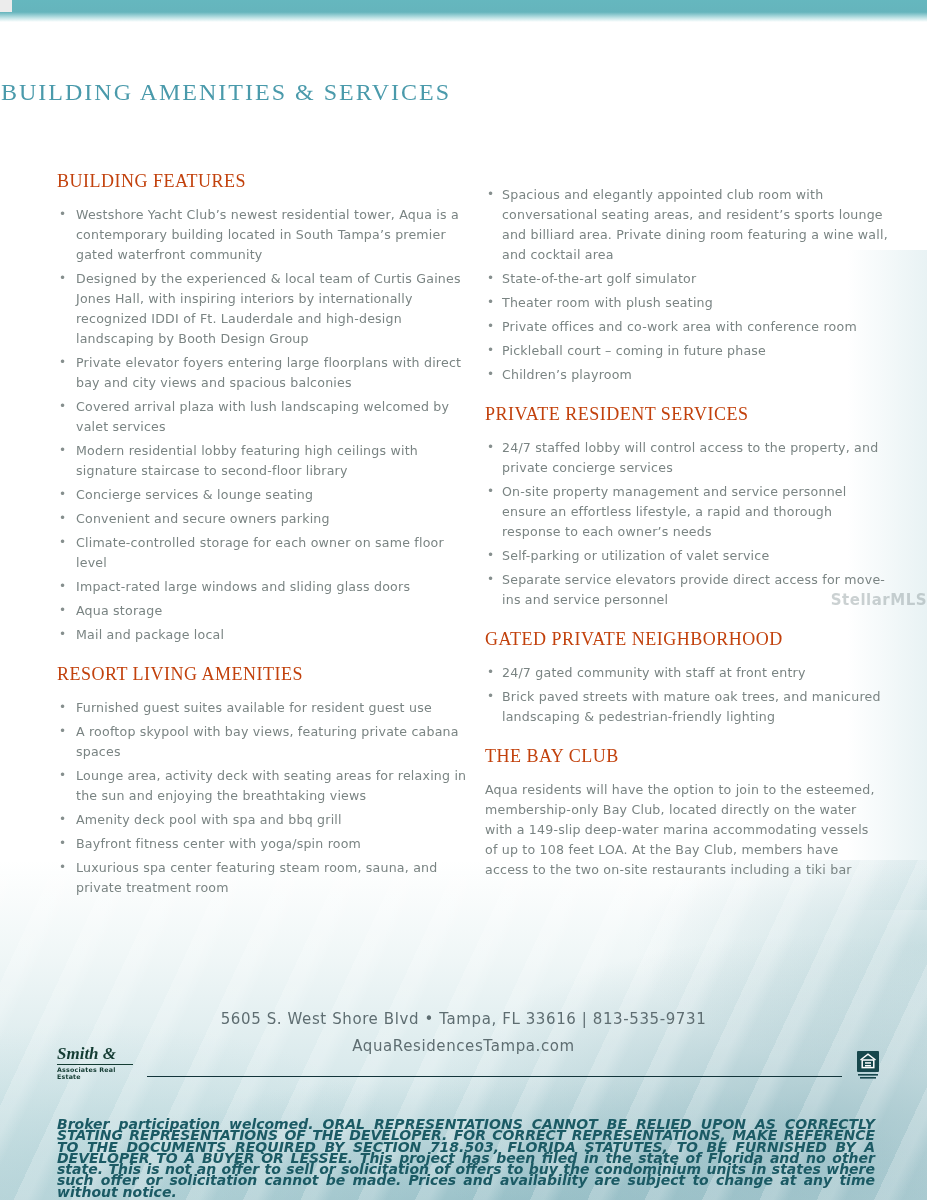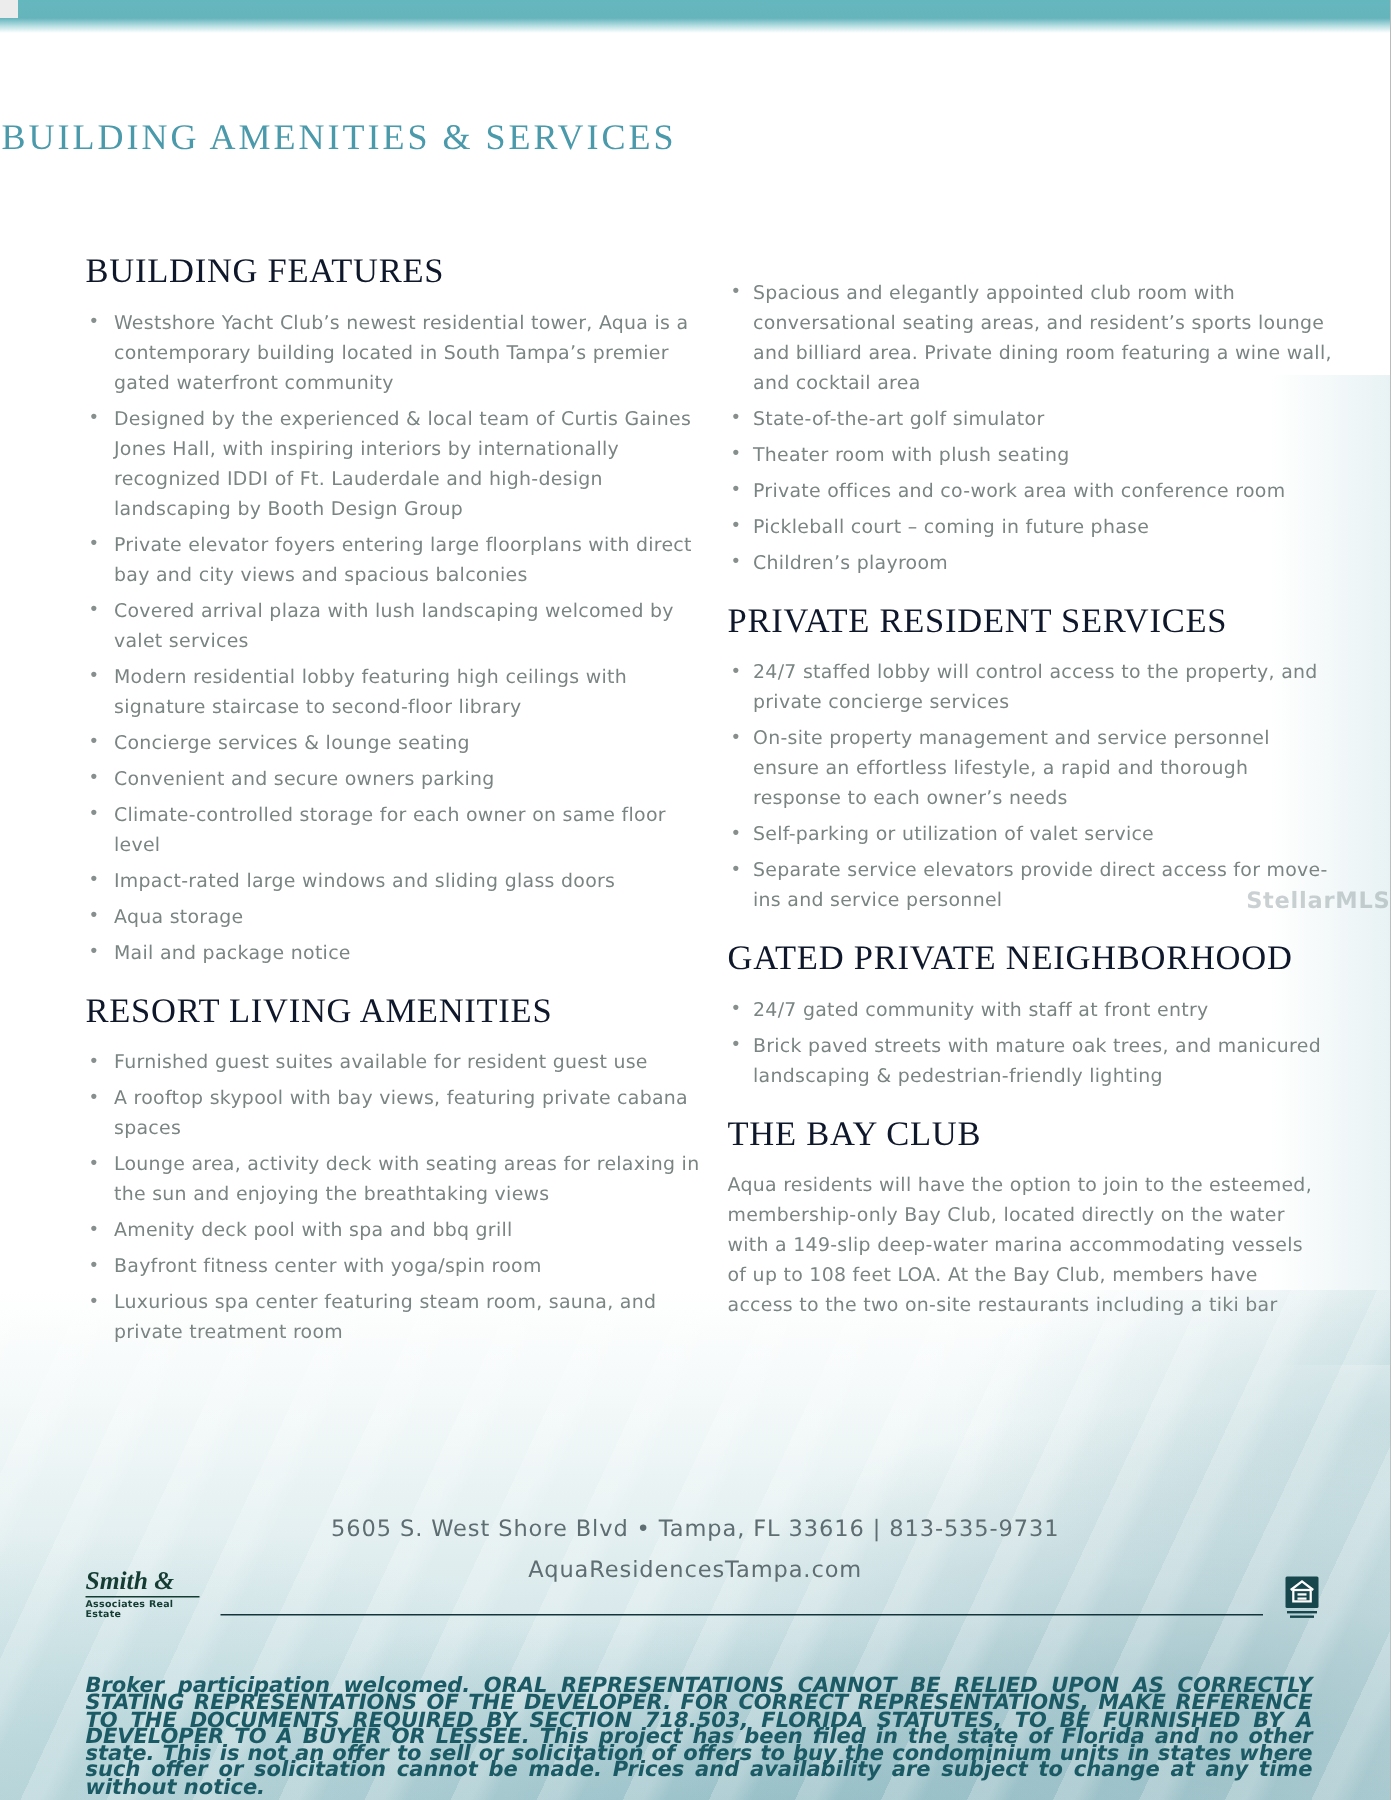--- a/index.html
+++ b/index.html
@@ -42,21 +42,21 @@
     position:absolute;top:78px;left:0;width:100%;margin:1px;
     text-align:left;font-family:"Liberation Serif",serif;font-weight:400;
     font-size:24px;letter-spacing:2px;color:#4a9aab;
   }
   .columns{position:absolute;top:170px;left:57px;}
   .col{position:absolute;top:0;}
   .col-left{left:0;width:412px;}
   .col-right{left:428px;width:404px;}
   h2.sec{
     margin:18px 0 13px 0;font-family:"Liberation Serif",serif;font-weight:400;
-    font-size:23px;line-height:22px;letter-spacing:0.5px;color:#0f172a;
+    font-size:18px;line-height:22px;letter-spacing:0.5px;color:#c2410c;
   }
   .col h2.sec:first-child{margin-top:0;}
   ul.blist{list-style:none;margin:0;padding:0;}
   ul.blist.mt{margin-top:15px;}
   .blist li{
     position:relative;padding-left:19px;margin-bottom:4px;
     font-size:12.6px;line-height:20px;letter-spacing:0.2px;color:#7a8483;
   }
   .col-right .blist li{padding-left:17px;}
   .blist .bullet{position:absolute;left:2px;top:-1px;font-size:12px;color:#868f8e;}
@@ -154,21 +154,21 @@
               <span>Impact-rated large windows and sliding glass doors</span>
             </li>
 
             <li>
               <span class="bullet">•</span>
               <span>Aqua storage</span>
             </li>
 
             <li>
               <span class="bullet">•</span>
-              <span>Mail and package notice</span>
+              <span>Mail and package local</span>
             </li>
           </ul>
 
         <h2 class="sec">RESORT LIVING AMENITIES</h2>
         <ul class="blist">
 
             <li>
               <span class="bullet">•</span>
               <span>Furnished guest suites available for resident guest use</span>
             </li>

